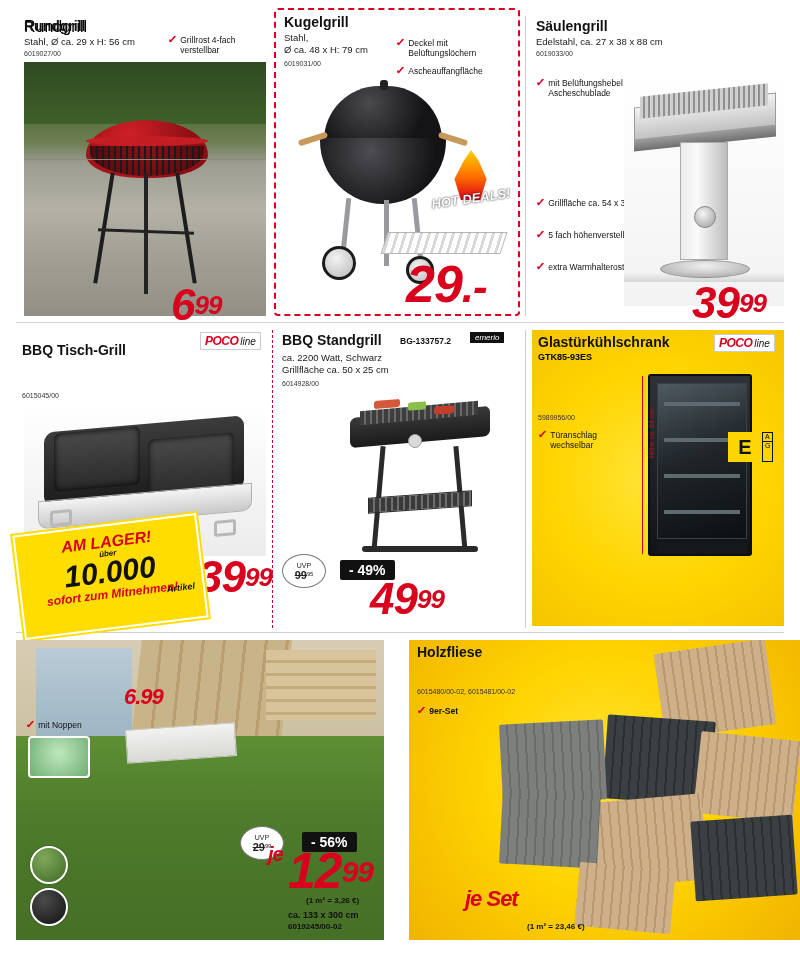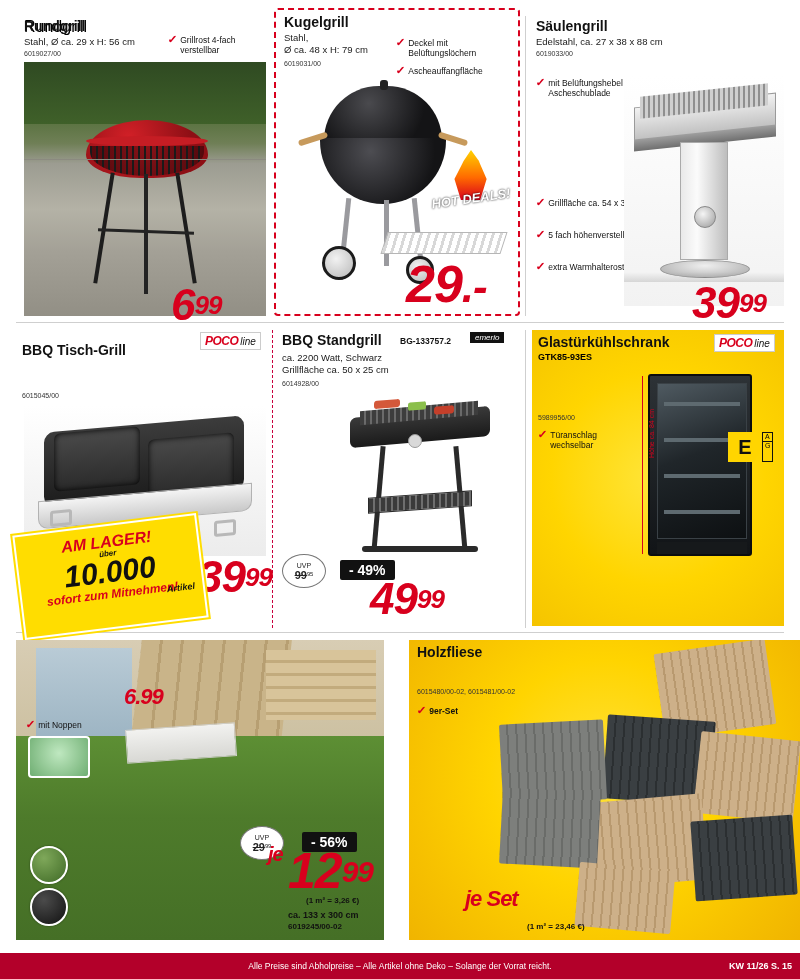--- a/index.html
+++ b/index.html
@@ -409,18 +409,14 @@
       <div class="tile light" style="left:186px;top:158px;width:110px;height:86px;transform:rotate(-5deg);"></div>
       <div class="tile grey" style="left:92px;top:150px;width:98px;height:76px;transform:rotate(3deg);"></div>
       <div class="tile dark" style="left:284px;top:178px;width:102px;height:80px;transform:rotate(-4deg);"></div>
       <div class="tile light" style="left:168px;top:226px;width:96px;height:64px;transform:rotate(5deg);"></div>
     </div>
 
     <div class="abs price" style="left:56px;top:250px;font-size:22px;">je Set</div>
     <div class="abs sqm" style="left:118px;top:282px;">(1 m² = 23,46 €)</div>
   </div>
 
-  <div class="footer">
-    <span>Alle Preise sind Abholpreise – Alle Artikel ohne Deko – Solange der Vorrat reicht.</span>
-    <span class="kw">KW 11/26 S. 15</span>
-  </div>
 
 </div>
 
 </body></html>

